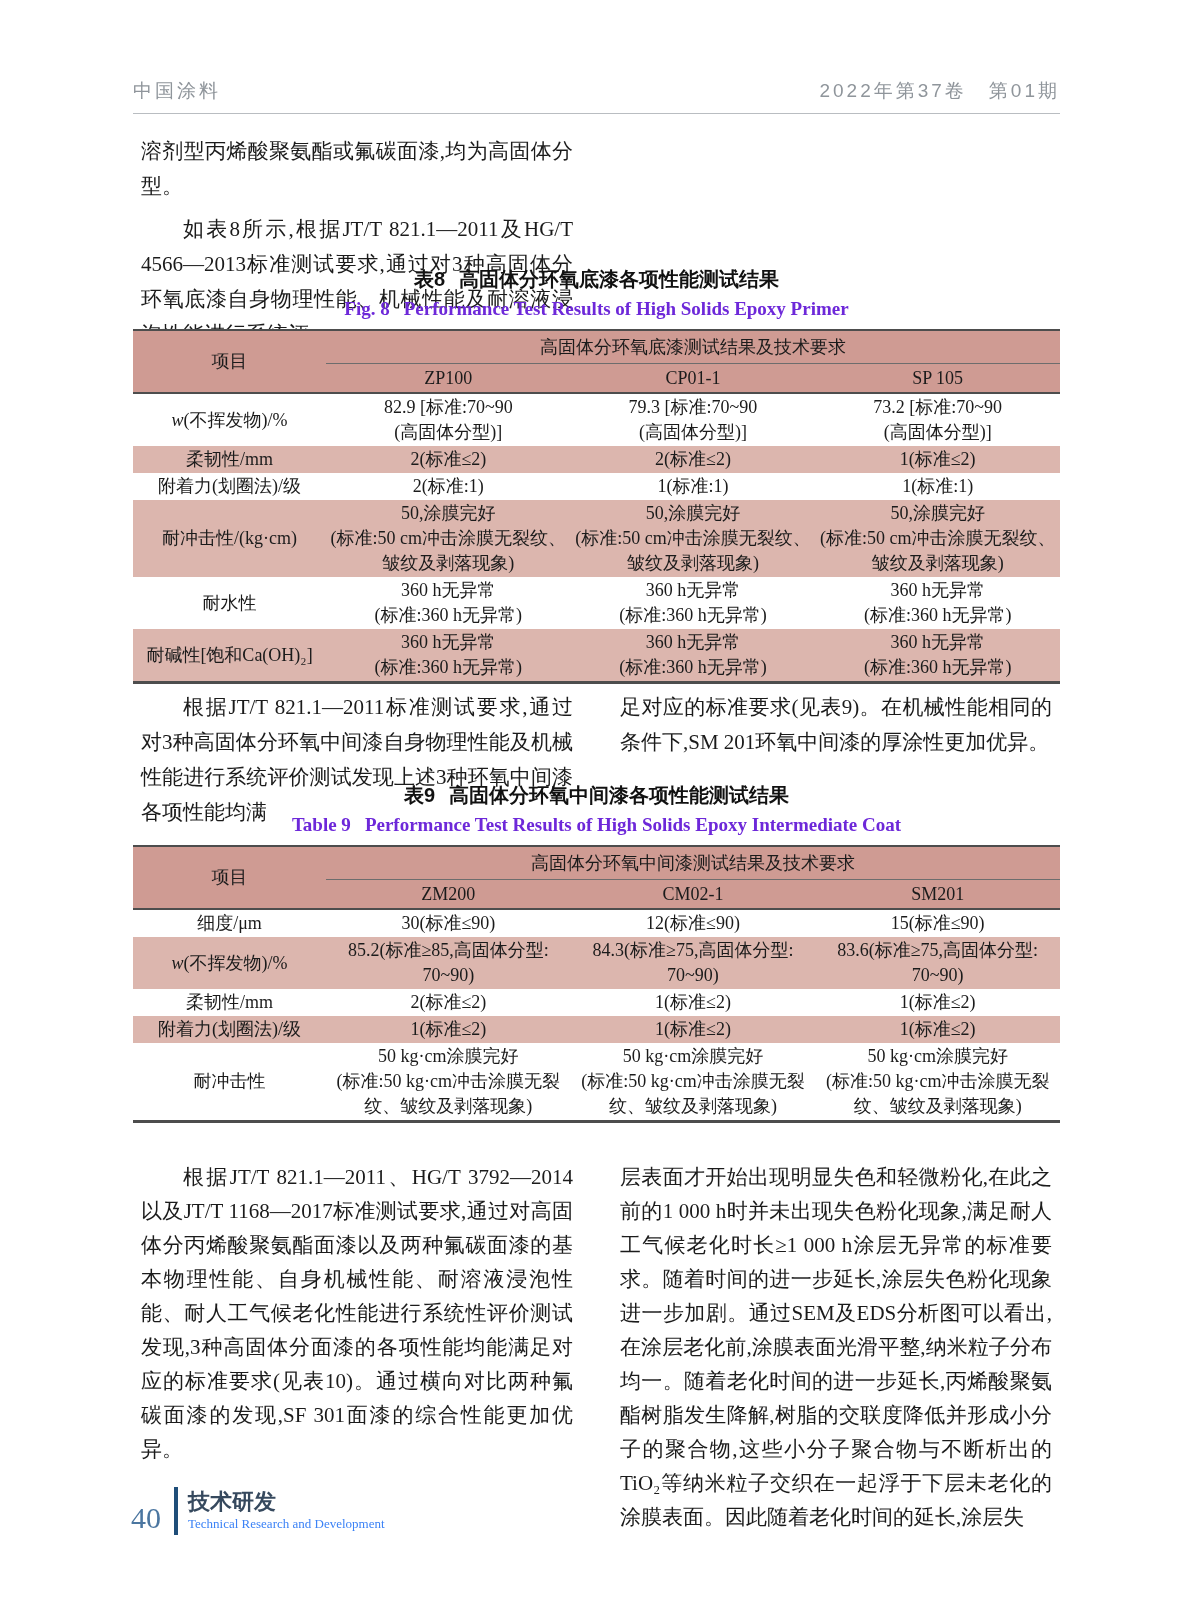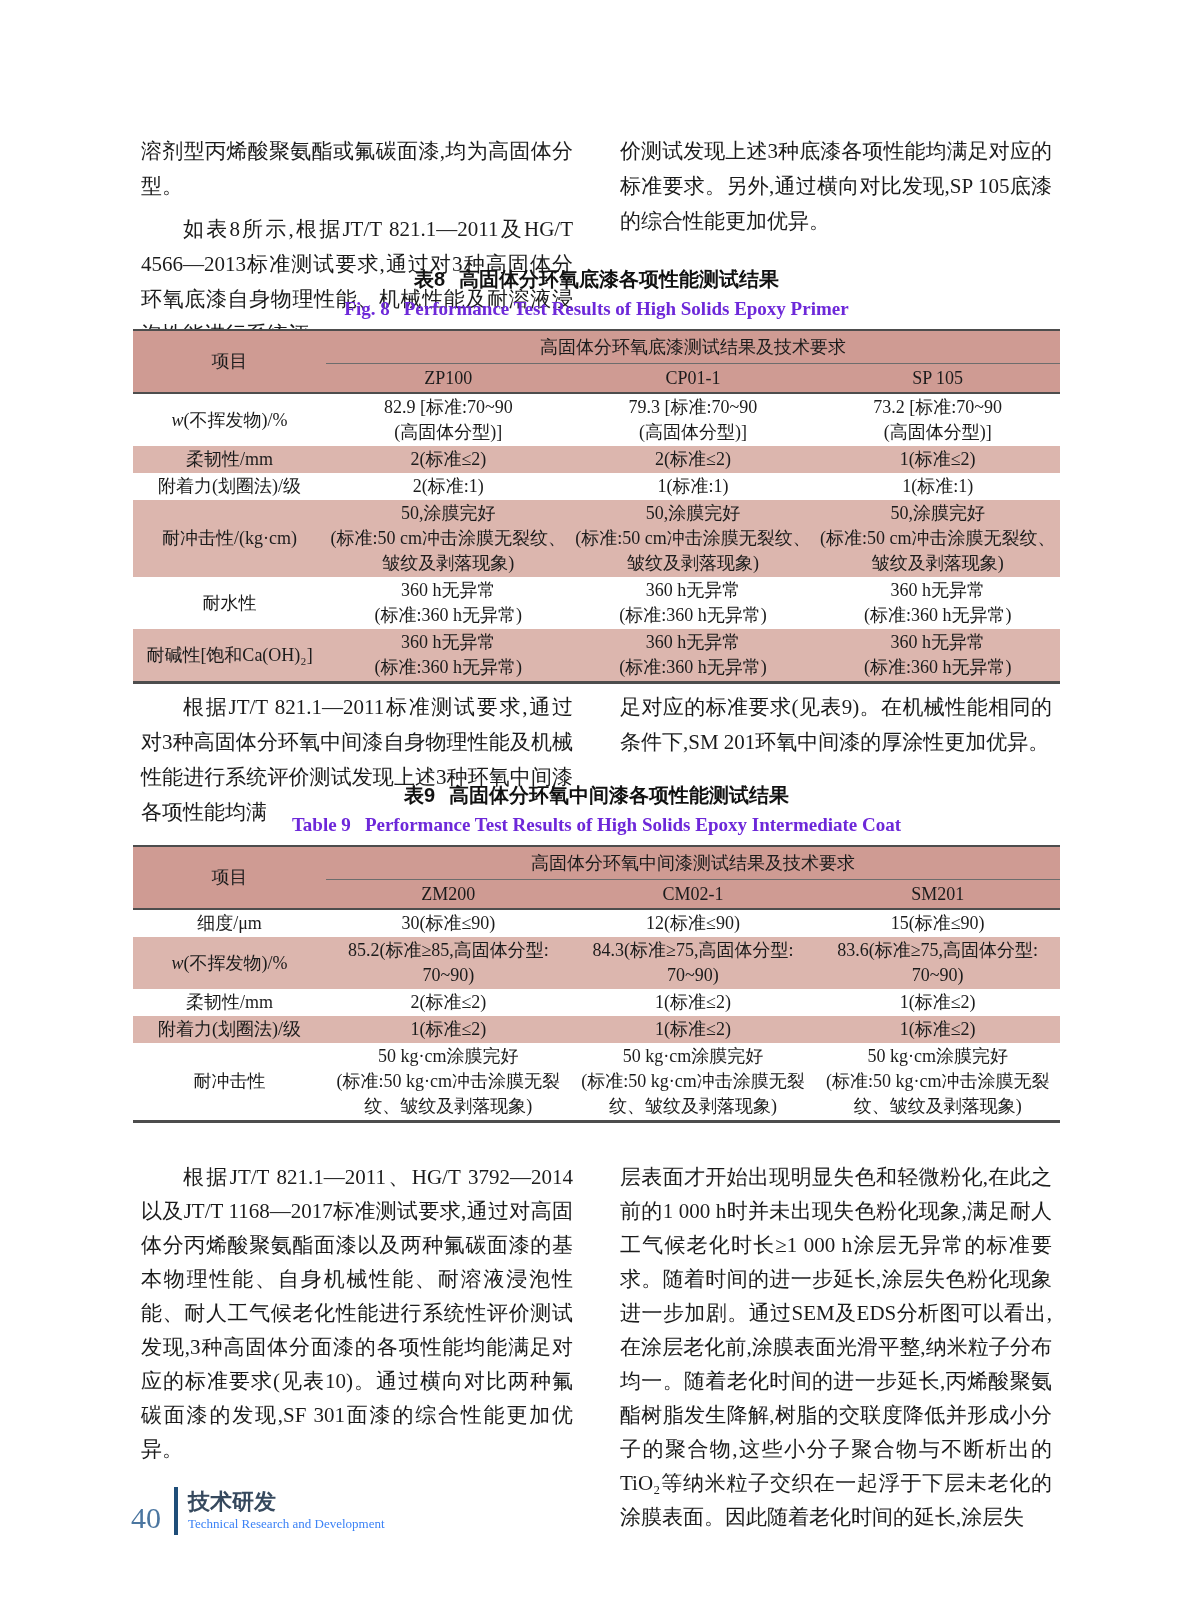--- a/index.html
+++ b/index.html
@@ -67,28 +67,29 @@
     font-family:"Liberation Sans","DejaVu Sans",sans-serif; font-weight:bold;
     font-size:22px; color:#36495e; line-height:26px;
   }
   .footer-en { font-size:13px; color:#3b82f6; line-height:18px; }
 </style>
 </head>
 <body>
 
 <div class="page">
 
+  <div class="header-meta">
+    <span>中国涂料</span>
+    <span>2022年第37卷　第01期</span>
+  </div>
 
   <div class="block cols" style="top:126px;">
     <div class="col">
       <p class="body-p">溶剂型丙烯酸聚氨酯或氟碳面漆,均为高固体分型。</p>
       <p class="body-p indent">如表8所示,根据JT/T 821.1—2011及HG/T 4566—2013标准测试要求,通过对3种高固体分环氧底漆自身物理性能、机械性能及耐溶液浸泡性能进行系统评</p>
-    </div>
-    <div class="col">
-      <p class="body-p">价测试发现上述3种底漆各项性能均满足对应的标准要求。另外,通过横向对比发现,SP 105底漆的综合性能更加优异。</p>
     </div>
   </div>
 
   <div class="block" style="top:266px;">
     <div class="cap-cn">
       <span class="cap-prefix">表8</span><span>高固体分环氧底漆各项性能测试结果</span>
     </div>
     <div class="cap-en">
       <span class="cap-prefix">Fig. 8</span><span>Performance Test Results of High Solids Epoxy Primer</span>
     </div>

